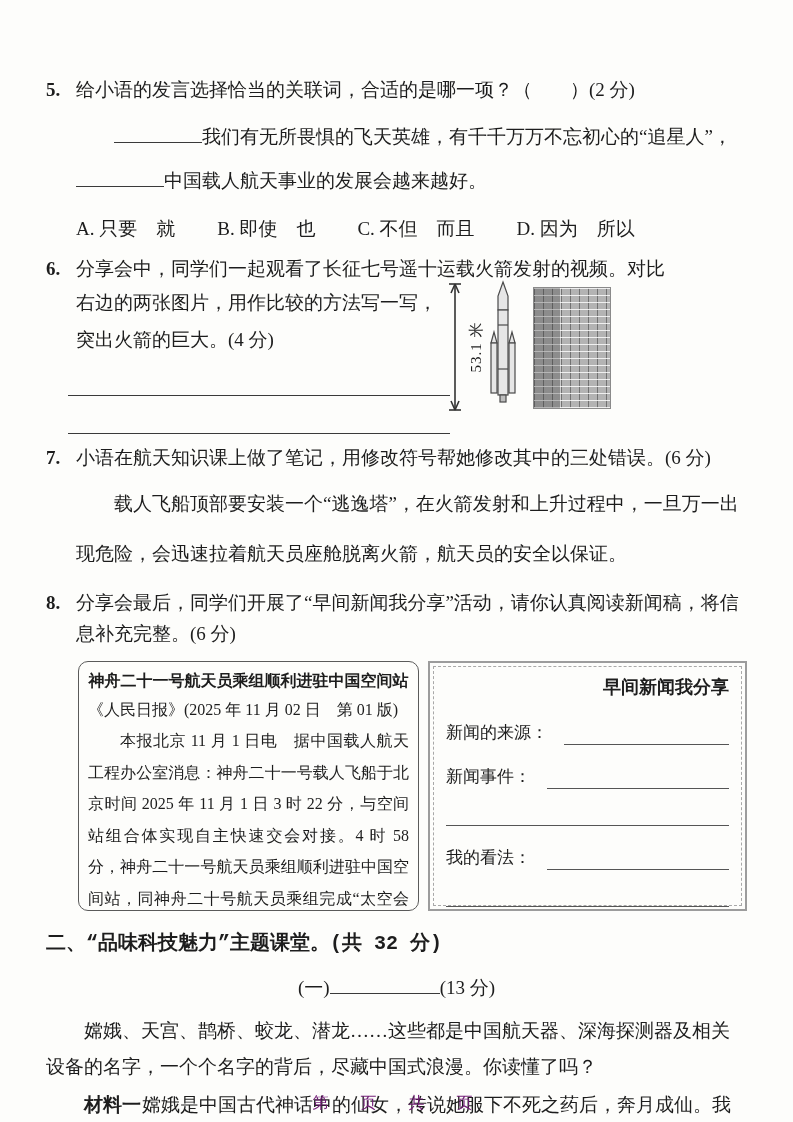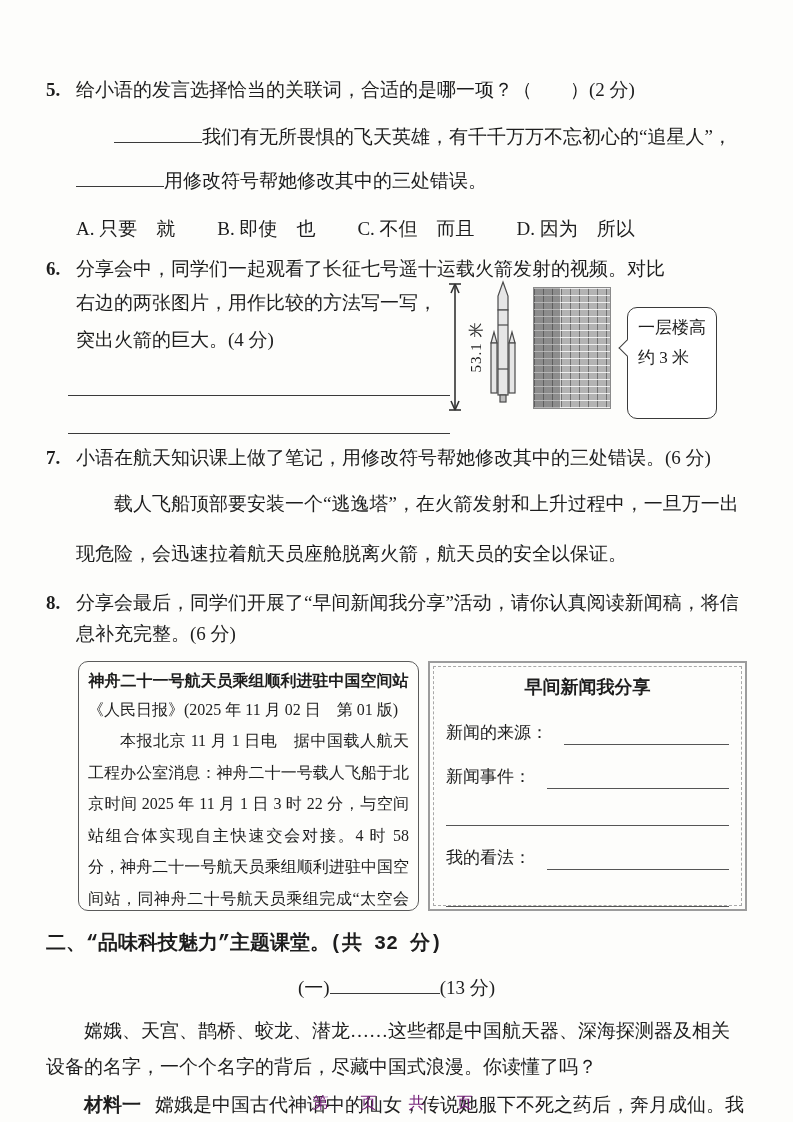--- a/index.html
+++ b/index.html
@@ -74,52 +74,52 @@
   .news-source { font-size:16px; line-height:30px; }
   .news-body { font-size:16px; line-height:31.5px; text-indent:2em; text-align:justify; }
   .share-box {
     position:relative; width:325px; height:250px; box-sizing:border-box;
     border:2px solid #9c9c9c; background:#fdfdfb; padding:8px 16px;
   }
   .share-box::before {
     content:""; position:absolute; inset:3px;
     border:1.5px dashed #a8a8a8; pointer-events:none;
   }
-  .share-title { text-align:center; font-weight:bold; font-size:18px; line-height:28px; margin-top:2px; }
+  .share-title { text-align:right; font-weight:bold; font-size:18px; line-height:28px; margin-top:2px; }
   .share-row { display:flex; align-items:flex-end; margin-top:20px; font-size:17px; line-height:24px;gap:16px; }
   .share-label { flex:none; }
   .fill-line { flex:1; border-bottom:1.2px solid #555; height:1.25em; }
   .full-line { border-bottom:1.2px solid #555; height:36px; }
 
   
   .sec-heading { font-family:Liberation Mono, monospace; font-weight:bold; font-size:20px; line-height:30px; margin-top:18px; }
   .sec-subline { text-align:center; margin-top:14px; font-size:19px; line-height:30px; }
   .sec-subline .suffix { }
   .sec-intro { margin-top:10px; line-height:36px; text-indent:2em; }
   .material { margin-top:2px; line-height:36px; text-indent:2em; }
-  .mat-label { font-family:Liberation Sans, sans-serif; font-weight:bold; margin-right:14px; }
+  .mat-label { font-family:Liberation Sans, sans-serif; font-weight:bold; margin-right:1px; }
 
   .page-footer {
     position:absolute; bottom:8px; left:0; width:100%;
     text-align:center; font-family:"Liberation Sans","DejaVu Sans",sans-serif;
     font-size:16px; letter-spacing:8px; color:#701a75;
   }
 </style>
 </head>
 <body>
 
 <div class="page">
 
   <section>
     <div class="q-header">
       <span class="q-num">5.</span>
       <span class="q-text">给小语的发言选择恰当的关联词，合适的是哪一项？（　　）(2 分)</span>
     </div>
     <div class="q5-sentence">
-      <span class="blank w88"></span><span>我们有无所畏惧的飞天英雄，有千千万万不忘初心的“追星人”，</span><span class="blank w88"></span><span>用修改符号帮她修改其中的三处错误。</span>
+      <span class="blank w88"></span><span>我们有无所畏惧的飞天英雄，有千千万万不忘初心的“追星人”，</span><span class="blank w88"></span><span>中国载人航天事业的发展会越来越好。</span>
     </div>
     <div class="q5-options">
       <span>A. 只要　就</span>
       <span>B. 即使　也</span>
       <span>C. 不但　而且</span>
       <span>D. 因为　所以</span>
     </div>
   </section>
 
   <section class="q6-block">
@@ -152,24 +152,20 @@
           <path d="M10 64 L13 53 L16 64 Z"></path>
           <path d="M28 64 L31 53 L34 64 Z"></path>
           <rect x="10" y="64" width="6" height="50"></rect>
           <rect x="28" y="64" width="6" height="50"></rect>
           <line x1="17" y1="46" x2="27" y2="46"></line>
           <line x1="17" y1="90" x2="27" y2="90"></line>
           <rect x="19" y="116" width="6" height="7" fill="#bdbdbd"></rect>
         </g>
       </svg>
       <div class="building"></div>
-      <div class="bubble">
-        <div>一层楼高</div>
-        <div>约 3 米</div>
-      </div>
     </div>
   </section>
 
   <section>
     <div class="q-header">
       <span class="q-num">7.</span>
       <span class="q-text">小语在航天知识课上做了笔记，用修改符号帮她修改其中的三处错误。(6 分)</span>
     </div>
     <div class="q7-passage">载人飞船顶部要安装一个“逃逸塔”，在火箭发射和上升过程中，一旦万一出现危险，会迅速拉着航天员座舱脱离火箭，航天员的安全以保证。</div>
   </section>

